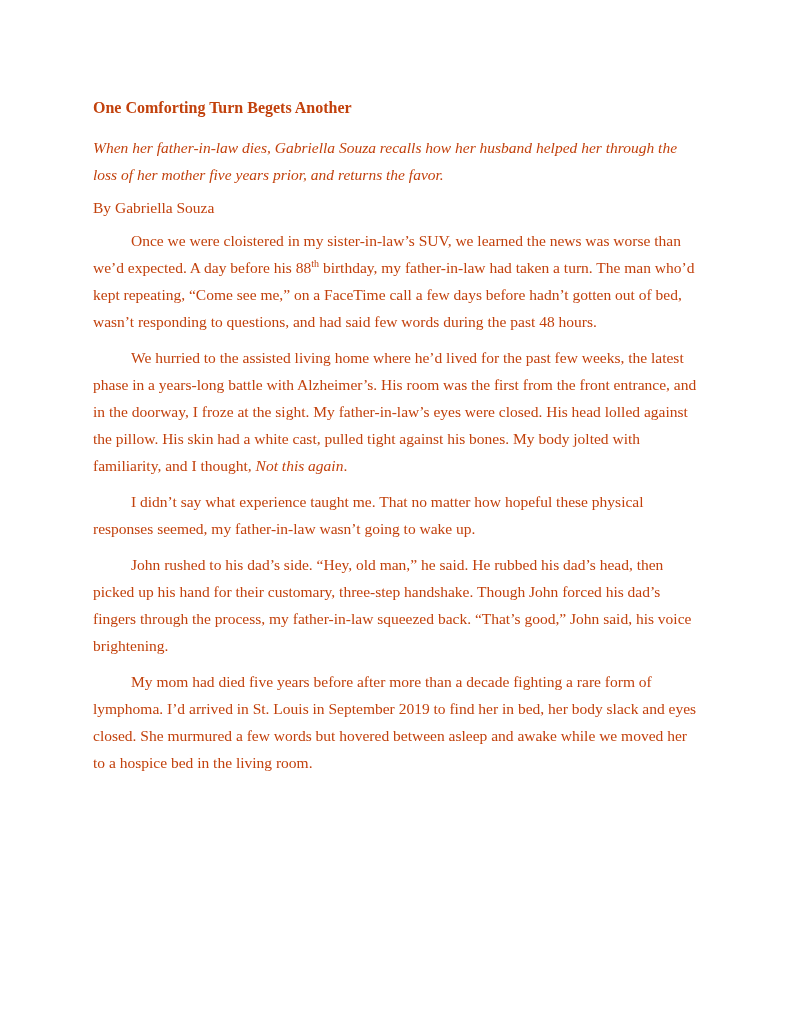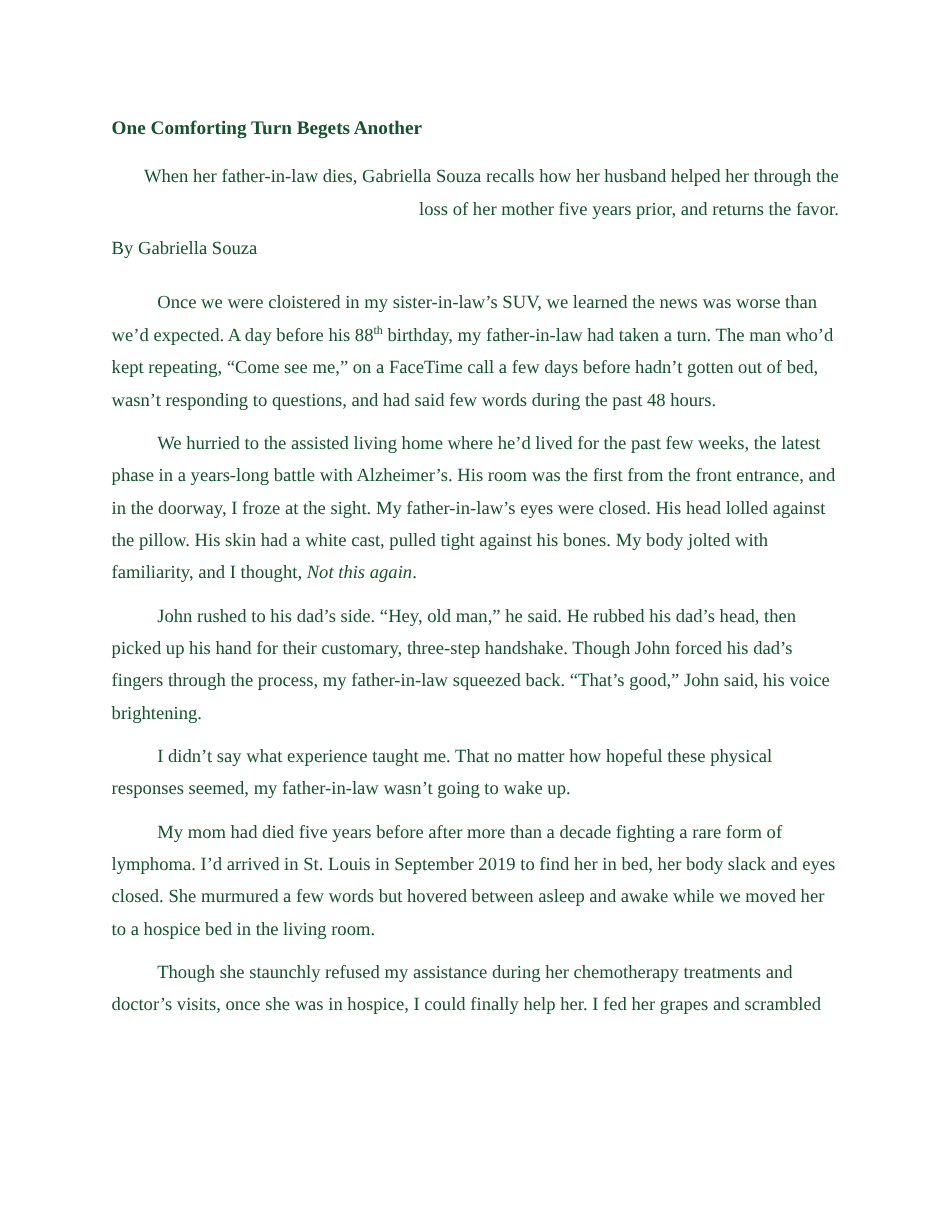--- a/index.html
+++ b/index.html
@@ -16,37 +16,37 @@
 
   .content {
     position: absolute;
     left: 93px;
     top: 94px;
     width: 606px;
     font-family: "Liberation Serif", "DejaVu Serif", serif;
     font-size: 15.5px;
     line-height: 27px;
     text-align: left;
-    color: #14532d;
+    color: #c2410c;
   }
 
   .doc-title {
     font-size: 16px;
     font-weight: bold;
     margin: 0 0 13px 0;
     line-height: 27px;
   }
 
   .doc-subtitle {
+    font-style: italic;
     margin: 0 0 6px 0;
-    text-align: right;
   }
 
   .doc-byline {
-    margin: 0 0 18px 0;
+    margin: 0 0 6px 0;
   }
 
   .body-para {
     margin: 0 0 9px 0;
   }
 
   .body-para.indent {
     text-indent: 38px;
   }
 
@@ -63,19 +63,18 @@
 <body>
 
 <div class="page">
   <div class="content">
     <h1 class="doc-title">One Comforting Turn Begets Another</h1>
     <p class="doc-subtitle">When her father-in-law dies, Gabriella Souza recalls how her husband helped her through the loss of her mother five years prior, and returns the favor.</p>
     <p class="doc-byline">By Gabriella Souza</p>
     <div id="paragraphs">
         <p class="body-para indent"><span class="seg-normal">Once we were cloistered in my sister-in-law’s SUV, we learned the news was worse than we’d expected. A day before his 88</span><span class="seg-superscript">th</span><span class="seg-normal"> birthday, my father-in-law had taken a turn. The man who’d kept repeating, “Come see me,” on a FaceTime call a few days before hadn’t gotten out of bed, wasn’t responding to questions, and had said few words during the past 48 hours.</span></p>
         <p class="body-para indent"><span class="seg-normal">We hurried to the assisted living home where he’d lived for the past few weeks, the latest phase in a years-long battle with Alzheimer’s. His room was the first from the front entrance, and in the doorway, I froze at the sight. My father-in-law’s eyes were closed. His head lolled against the pillow. His skin had a white cast, pulled tight against his bones. My body jolted with familiarity, and I thought, </span><span class="seg-italic">Not this again</span><span class="seg-normal">.</span></p>
+        <p class="body-para indent"><span class="seg-normal">I didn’t say what experience taught me. That no matter how hopeful these physical responses seemed, my father-in-law wasn’t going to wake up.</span></p>
         <p class="body-para indent"><span class="seg-normal">John rushed to his dad’s side. “Hey, old man,” he said. He rubbed his dad’s head, then picked up his hand for their customary, three-step handshake. Though John forced his dad’s fingers through the process, my father-in-law squeezed back. “That’s good,” John said, his voice brightening.</span></p>
-        <p class="body-para indent"><span class="seg-normal">I didn’t say what experience taught me. That no matter how hopeful these physical responses seemed, my father-in-law wasn’t going to wake up.</span></p>
         <p class="body-para indent"><span class="seg-normal">My mom had died five years before after more than a decade fighting a rare form of lymphoma. I’d arrived in St. Louis in September 2019 to find her in bed, her body slack and eyes closed. She murmured a few words but hovered between asleep and awake while we moved her to a hospice bed in the living room.</span></p>
-        <p class="body-para indent"><span class="seg-normal">Though she staunchly refused my assistance during her chemotherapy treatments and doctor’s visits, once she was in hospice, I could finally help her. I fed her grapes and scrambled</span></p>
       </div>
   </div>
 </div>
 
 </body></html>

